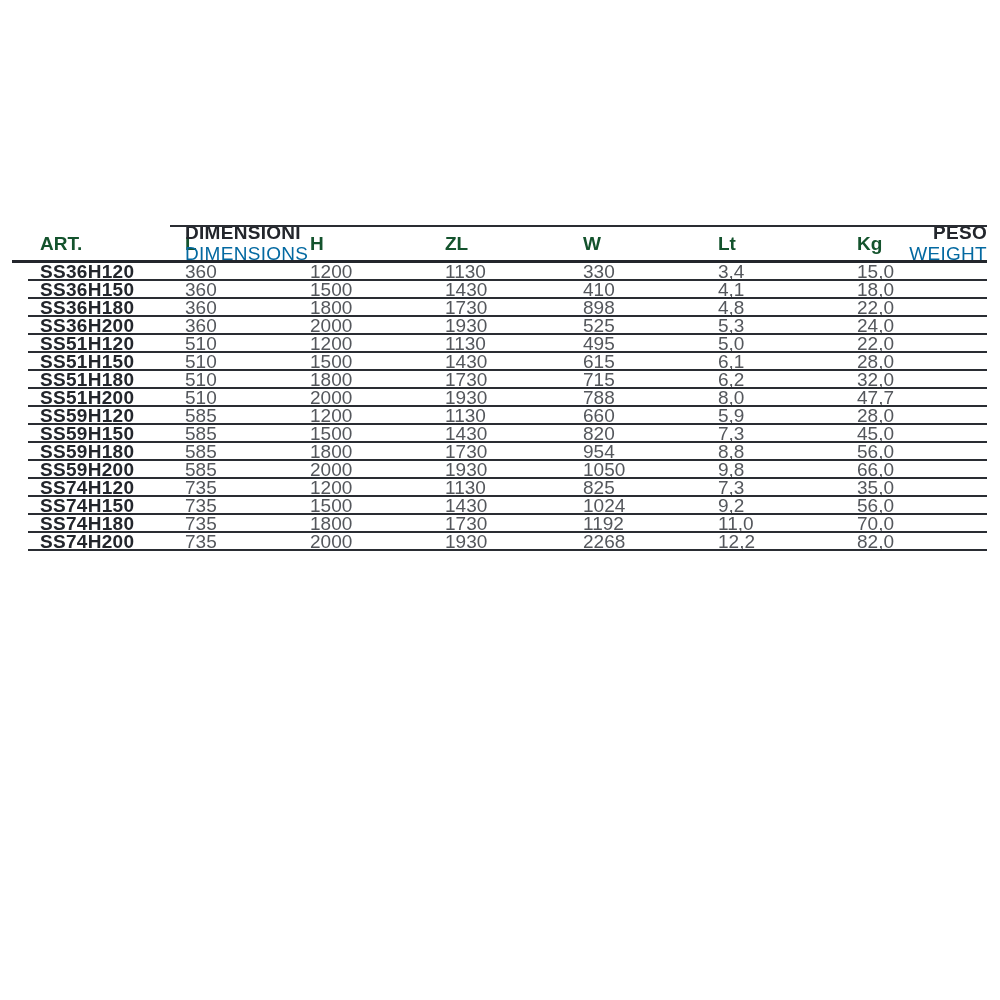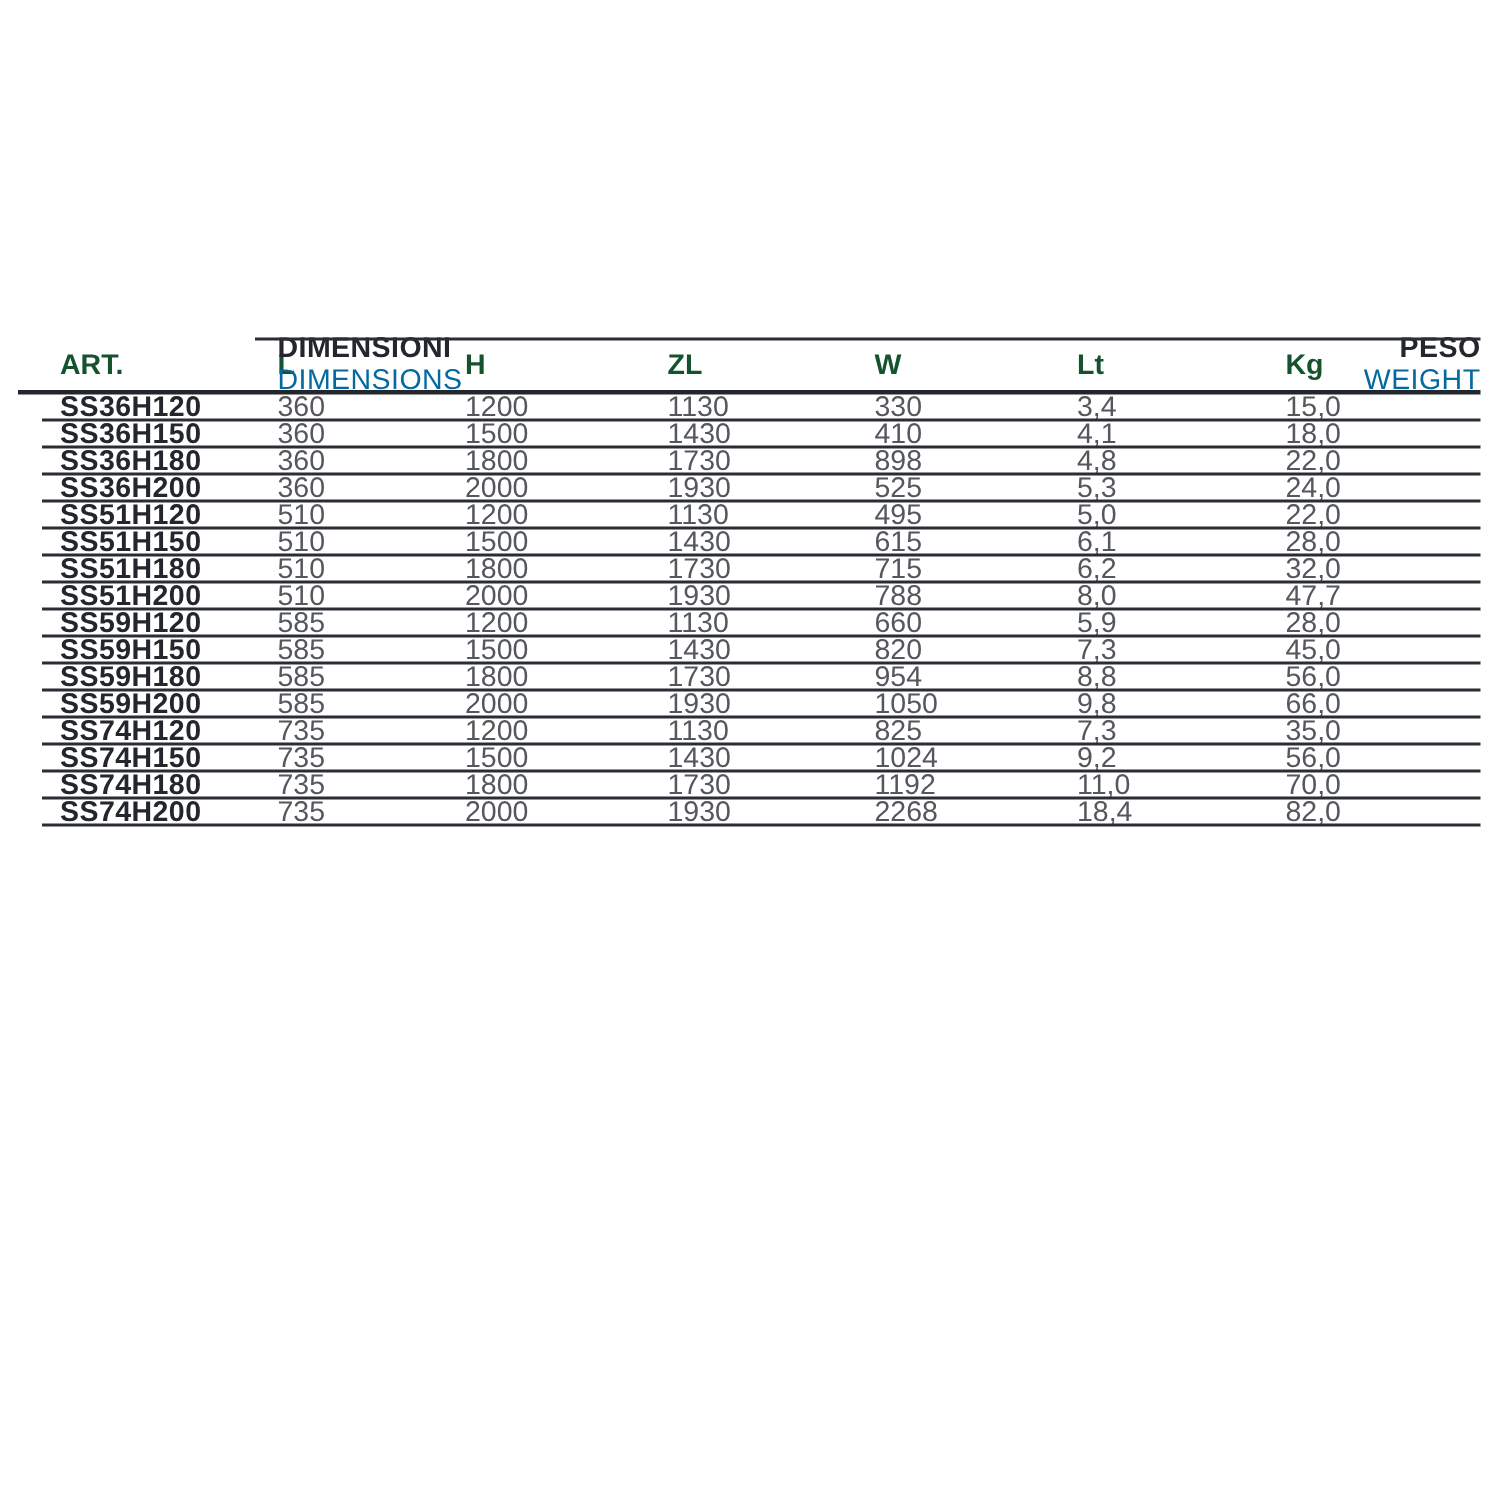--- a/index.html
+++ b/index.html
@@ -262,19 +262,19 @@
         <div class="cell">11,0</div>
         <div class="cell">70,0</div>
       </div>
 
       <div class="grid-row data-row">
         <div class="cell first">SS74H200</div>
         <div class="cell">735</div>
         <div class="cell">2000</div>
         <div class="cell">1930</div>
         <div class="cell">2268</div>
-        <div class="cell">18,4</div>
+        <div class="cell">12,2</div>
         <div class="cell">82,0</div>
       </div>
     </div>
 
   </div>
 </div>
 
 </body></html>

